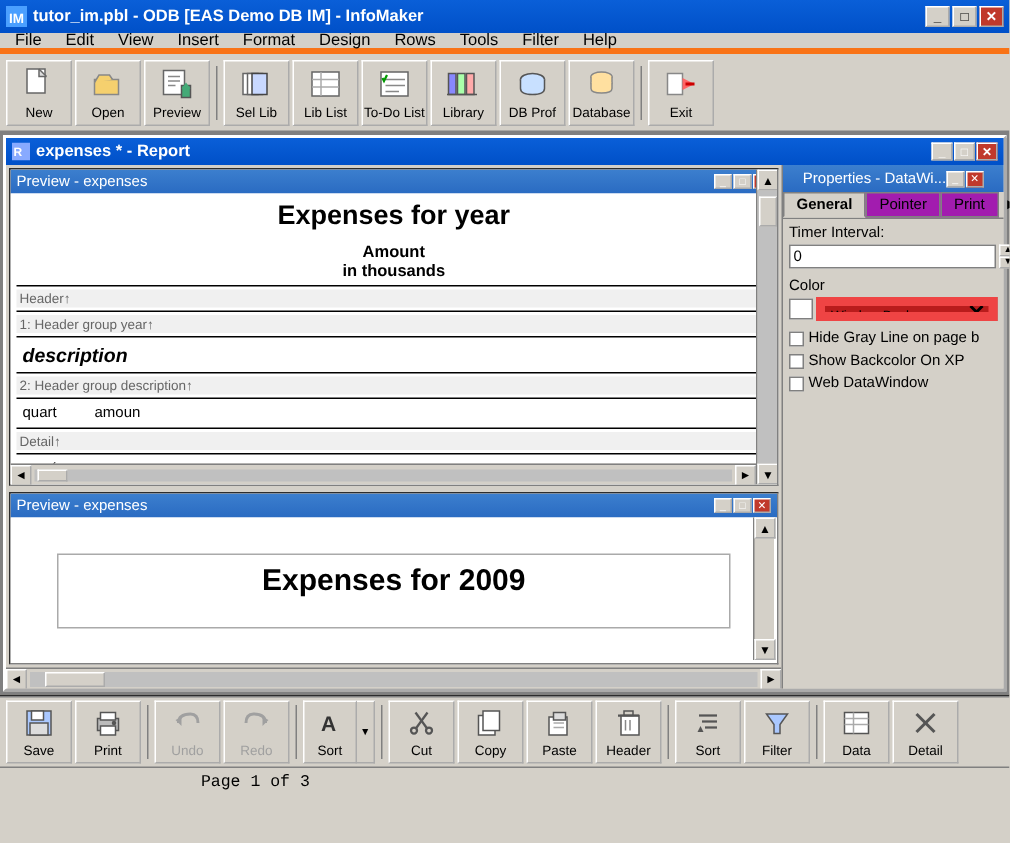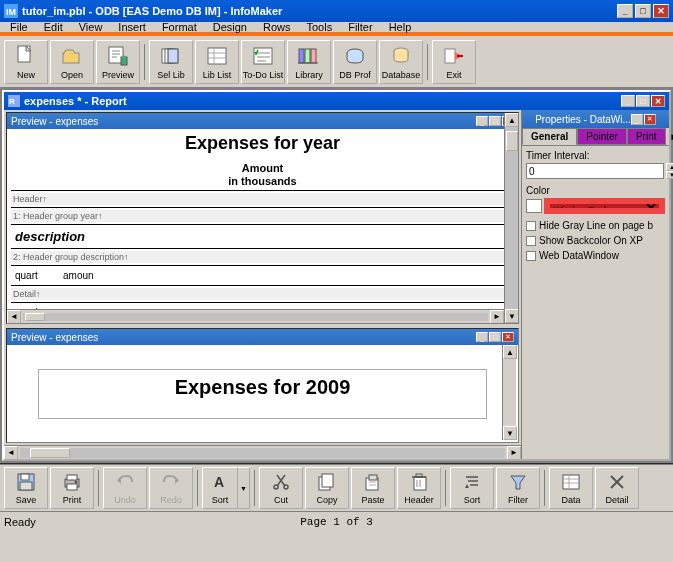--- a/index.html
+++ b/index.html
@@ -982,22 +982,19 @@
       <svg width="20" height="20" viewBox="0 0 20 20">
           <line x1="4" y1="4" x2="16" y2="16" stroke="#555" stroke-width="2"></line>
           <line x1="16" y1="4" x2="4" y2="16" stroke="#555" stroke-width="2"></line>
         </svg>
     </div>
     <span>Detail</span>
   </div>
 </div>
 
 <div class="status-bar">
-  <div class="status-left">
-    <span>Ready</span>
-  </div>
   <div class="status-center">
     <span>Page 1 of 3</span>
   </div>
   <div class="status-right">
     <span></span>
   </div>
 </div>
 
 </body></html>

